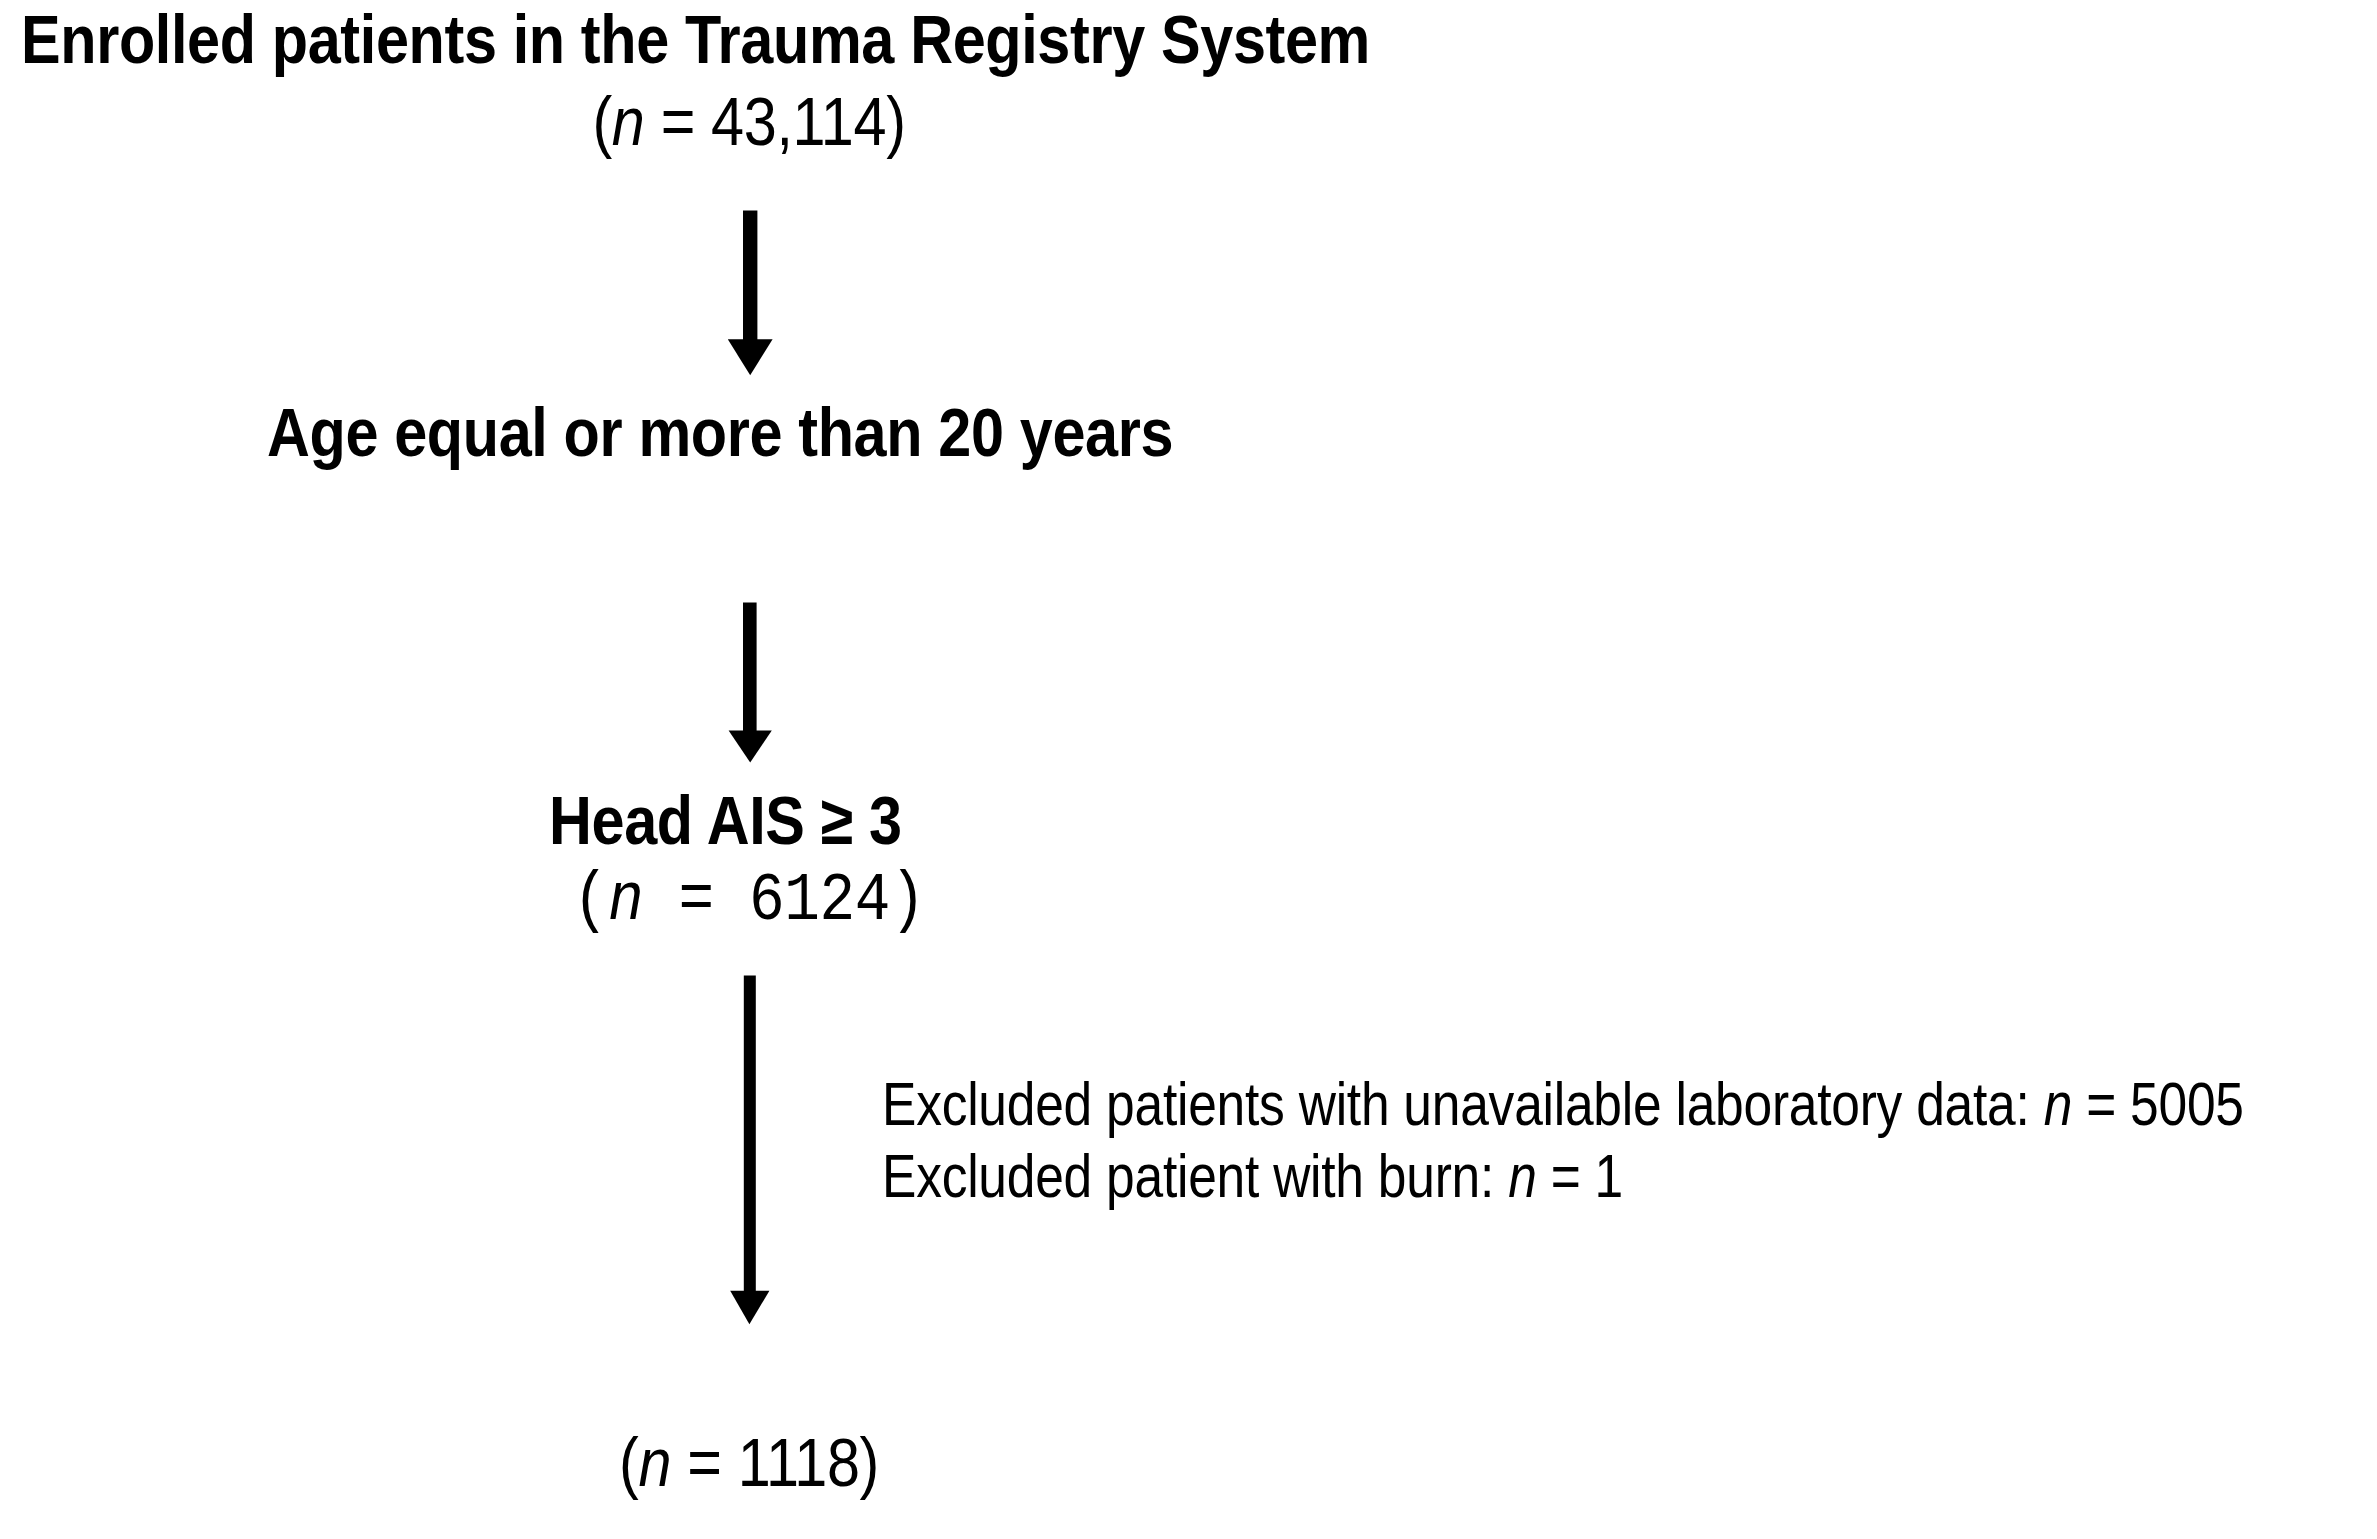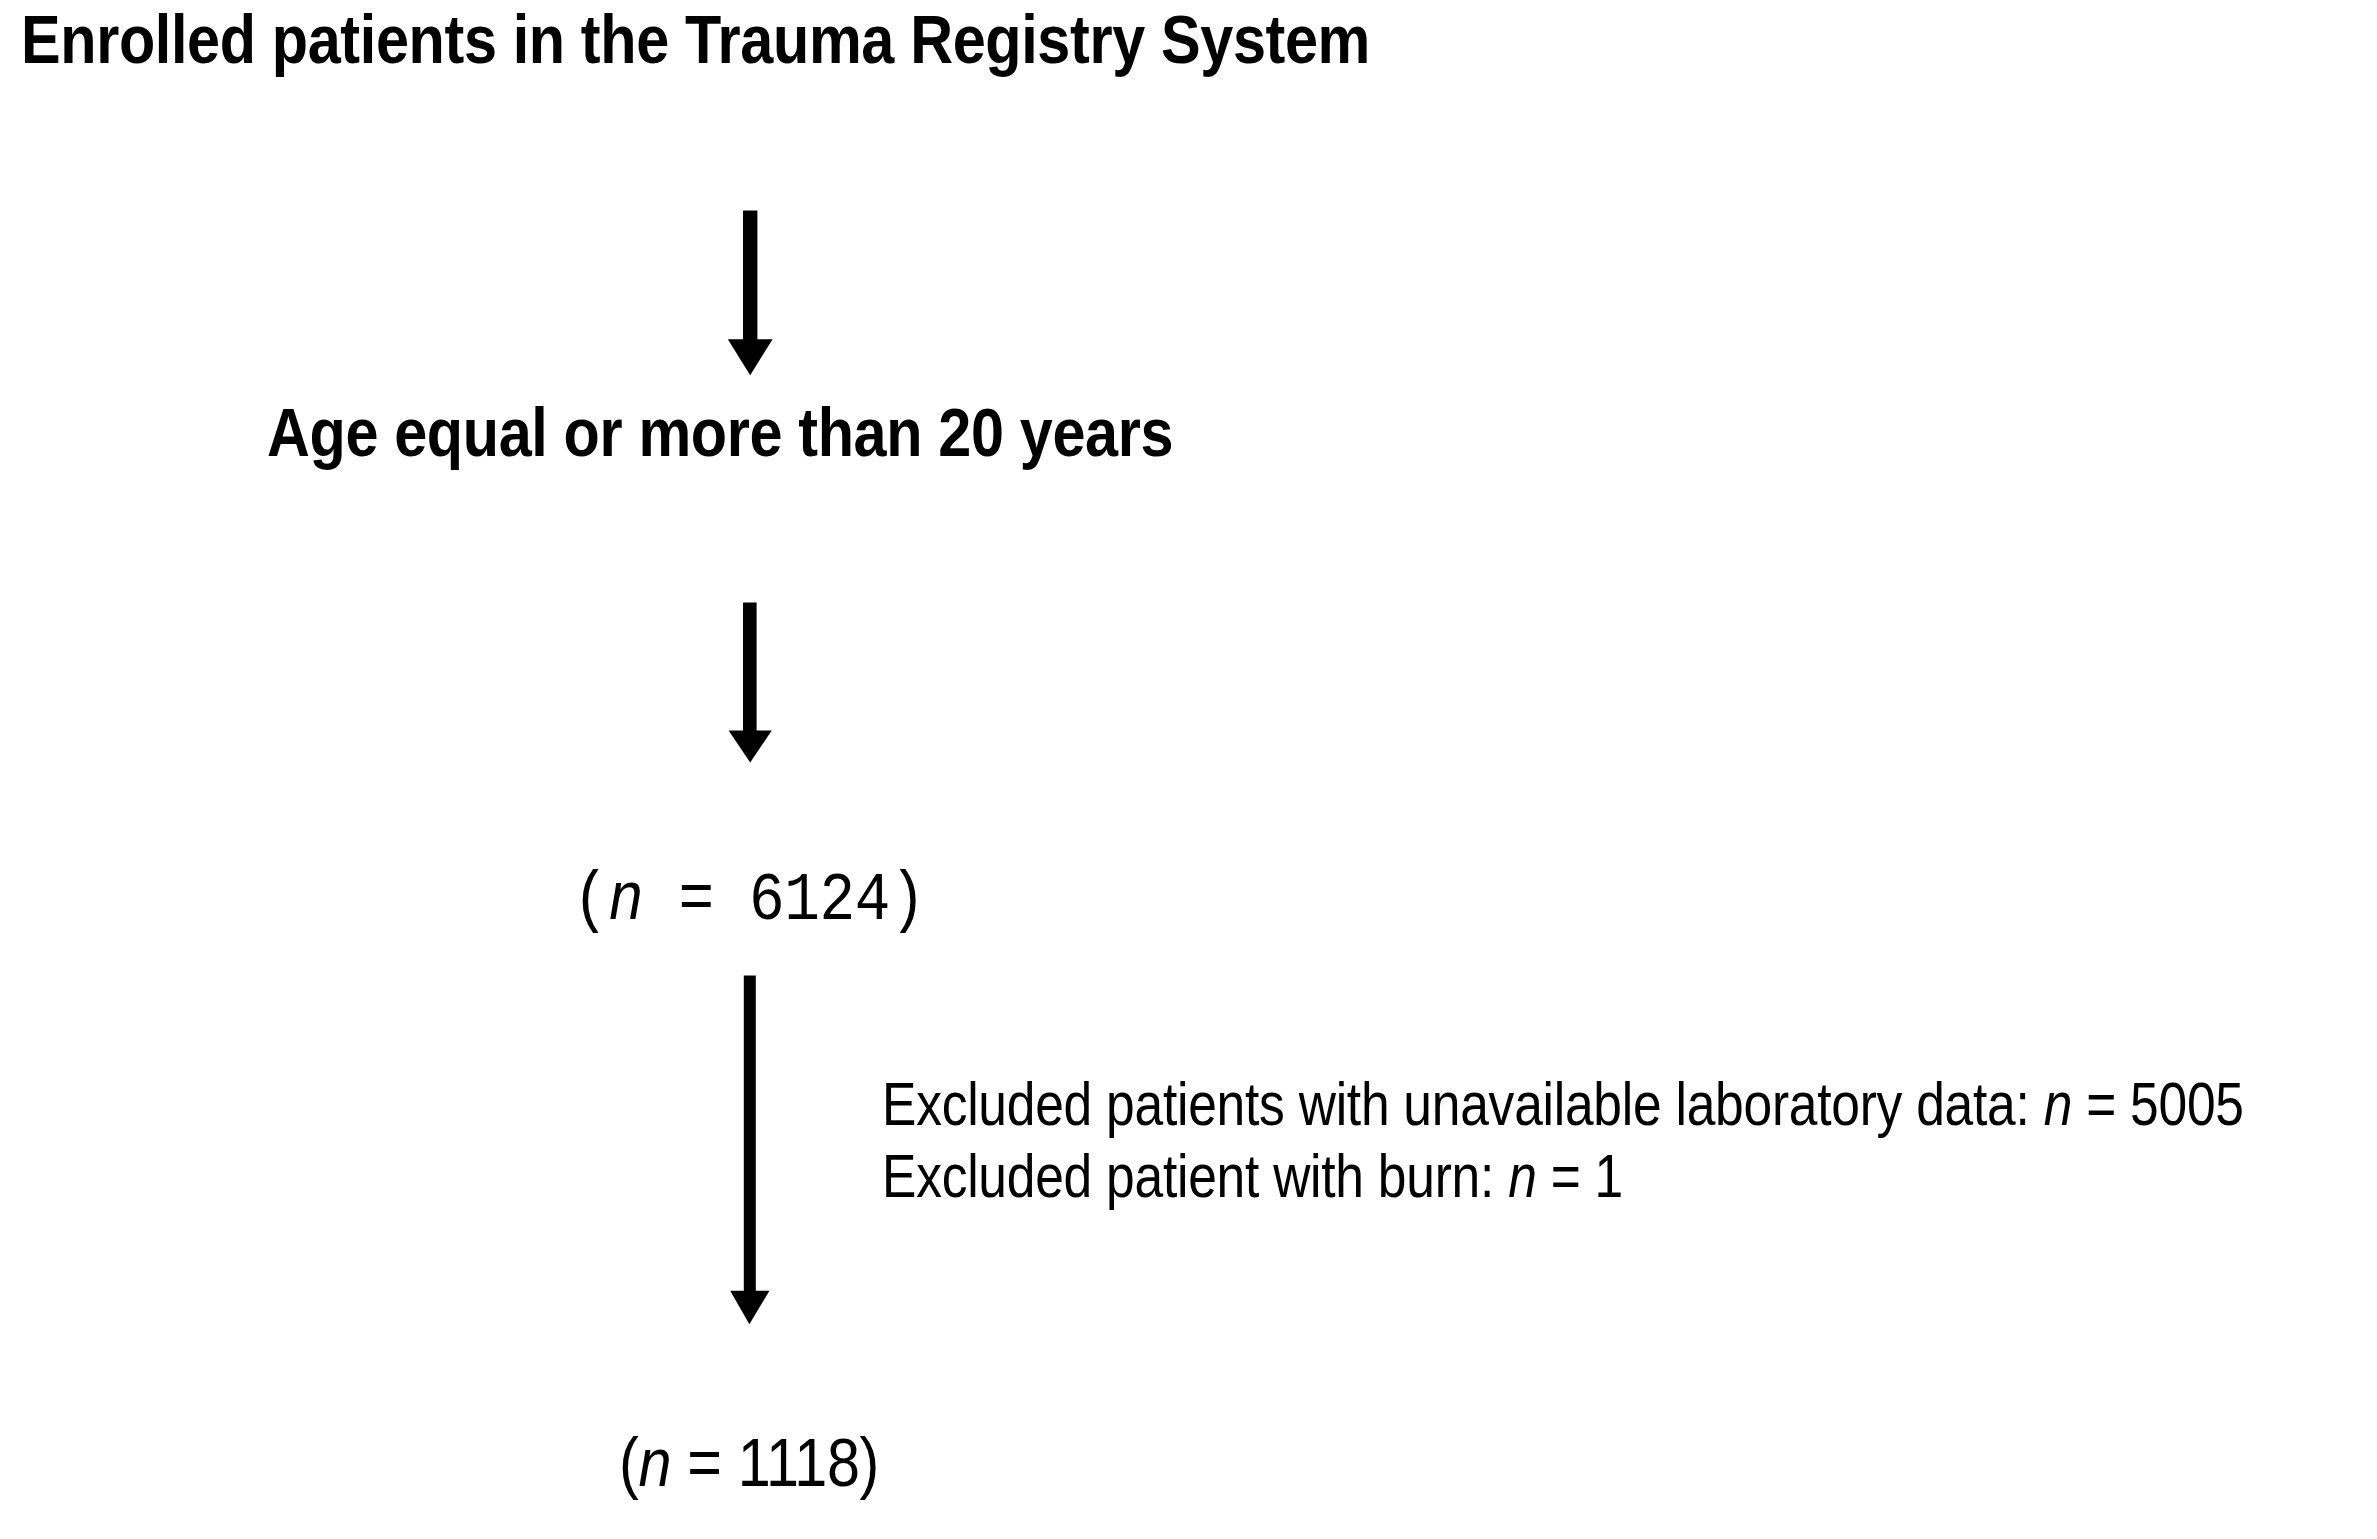--- a/index.html
+++ b/index.html
@@ -101,39 +101,45 @@
   #arrow-3 { left: 707px; top: 975px; }
 </style>
 </head>
 <body>
 
 <div class="flow-canvas">
 
   <div class="node" id="node-enrolled-title">
     <span class="node-title">Enrolled patients in the Trauma Registry System</span>
   </div>
+  <div class="node" id="node-enrolled-count">
+    <span class="node-count"><span>(</span><span class="ital">n</span><span> = </span><span>43,114</span><span>)</span></span>
+  </div>
 
   <div class="arrow" id="arrow-1">
     <svg width="88" height="169" viewBox="0 0 110 210" xmlns="http://www.w3.org/2000/svg" aria-hidden="true">
       <rect x="45" y="0" width="18" height="164" fill="#000000"></rect>
       <polygon points="26,161 82,161 54,206" fill="#000000"></polygon>
     </svg>
   </div>
 
   <div class="node" id="node-age-title">
     <span class="node-title">Age equal or more than 20 years</span>
   </div>
 
   <div class="arrow" id="arrow-2">
     <svg width="88" height="169" viewBox="0 0 110 210" xmlns="http://www.w3.org/2000/svg" aria-hidden="true">
       <rect x="45" y="0" width="17" height="163" fill="#000000"></rect>
       <polygon points="27,160 81,160 54,200" fill="#000000"></polygon>
     </svg>
   </div>
 
+  <div class="node" id="node-head-title">
+    <span class="node-title">Head AIS ≥ 3</span>
+  </div>
   <div class="node" id="node-head-count">
     <span class="node-count"><span>(</span><span class="ital">n</span><span> = </span><span>6124</span><span>)</span></span>
   </div>
 
   <div class="arrow" id="arrow-3">
     <svg width="88" height="361" viewBox="0 0 110 450" xmlns="http://www.w3.org/2000/svg" aria-hidden="true">
       <rect x="46" y="0" width="15" height="397" fill="#000000"></rect>
       <polygon points="29,394 78,394 53,436" fill="#000000"></polygon>
     </svg>
   </div>

